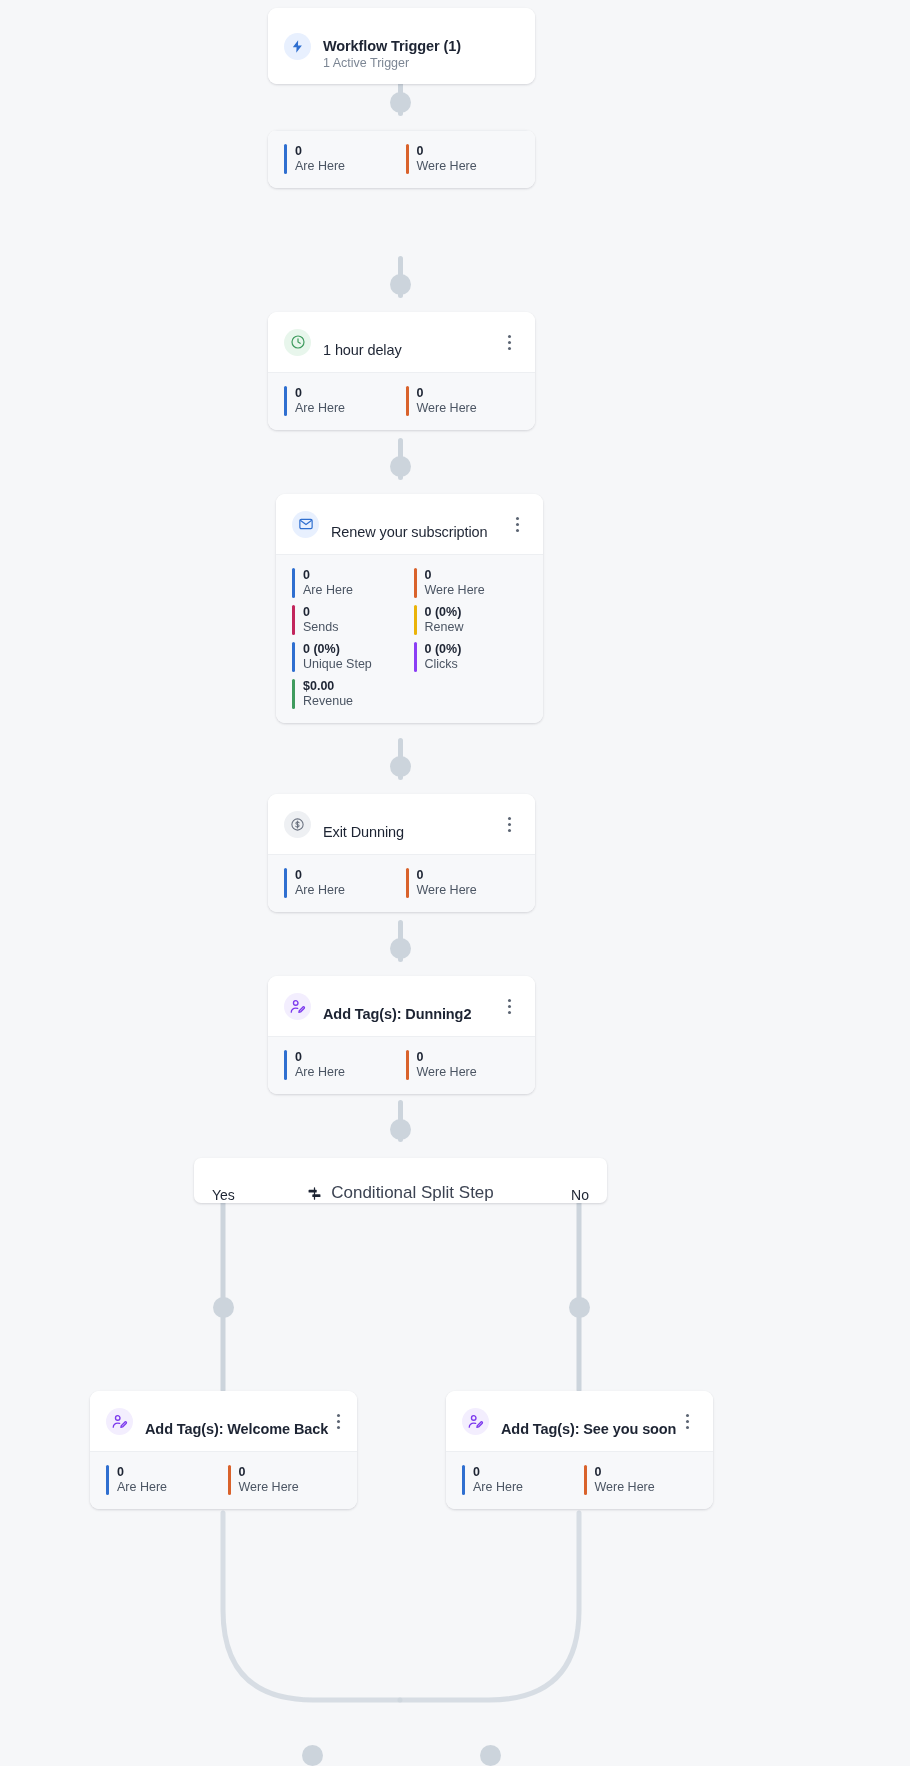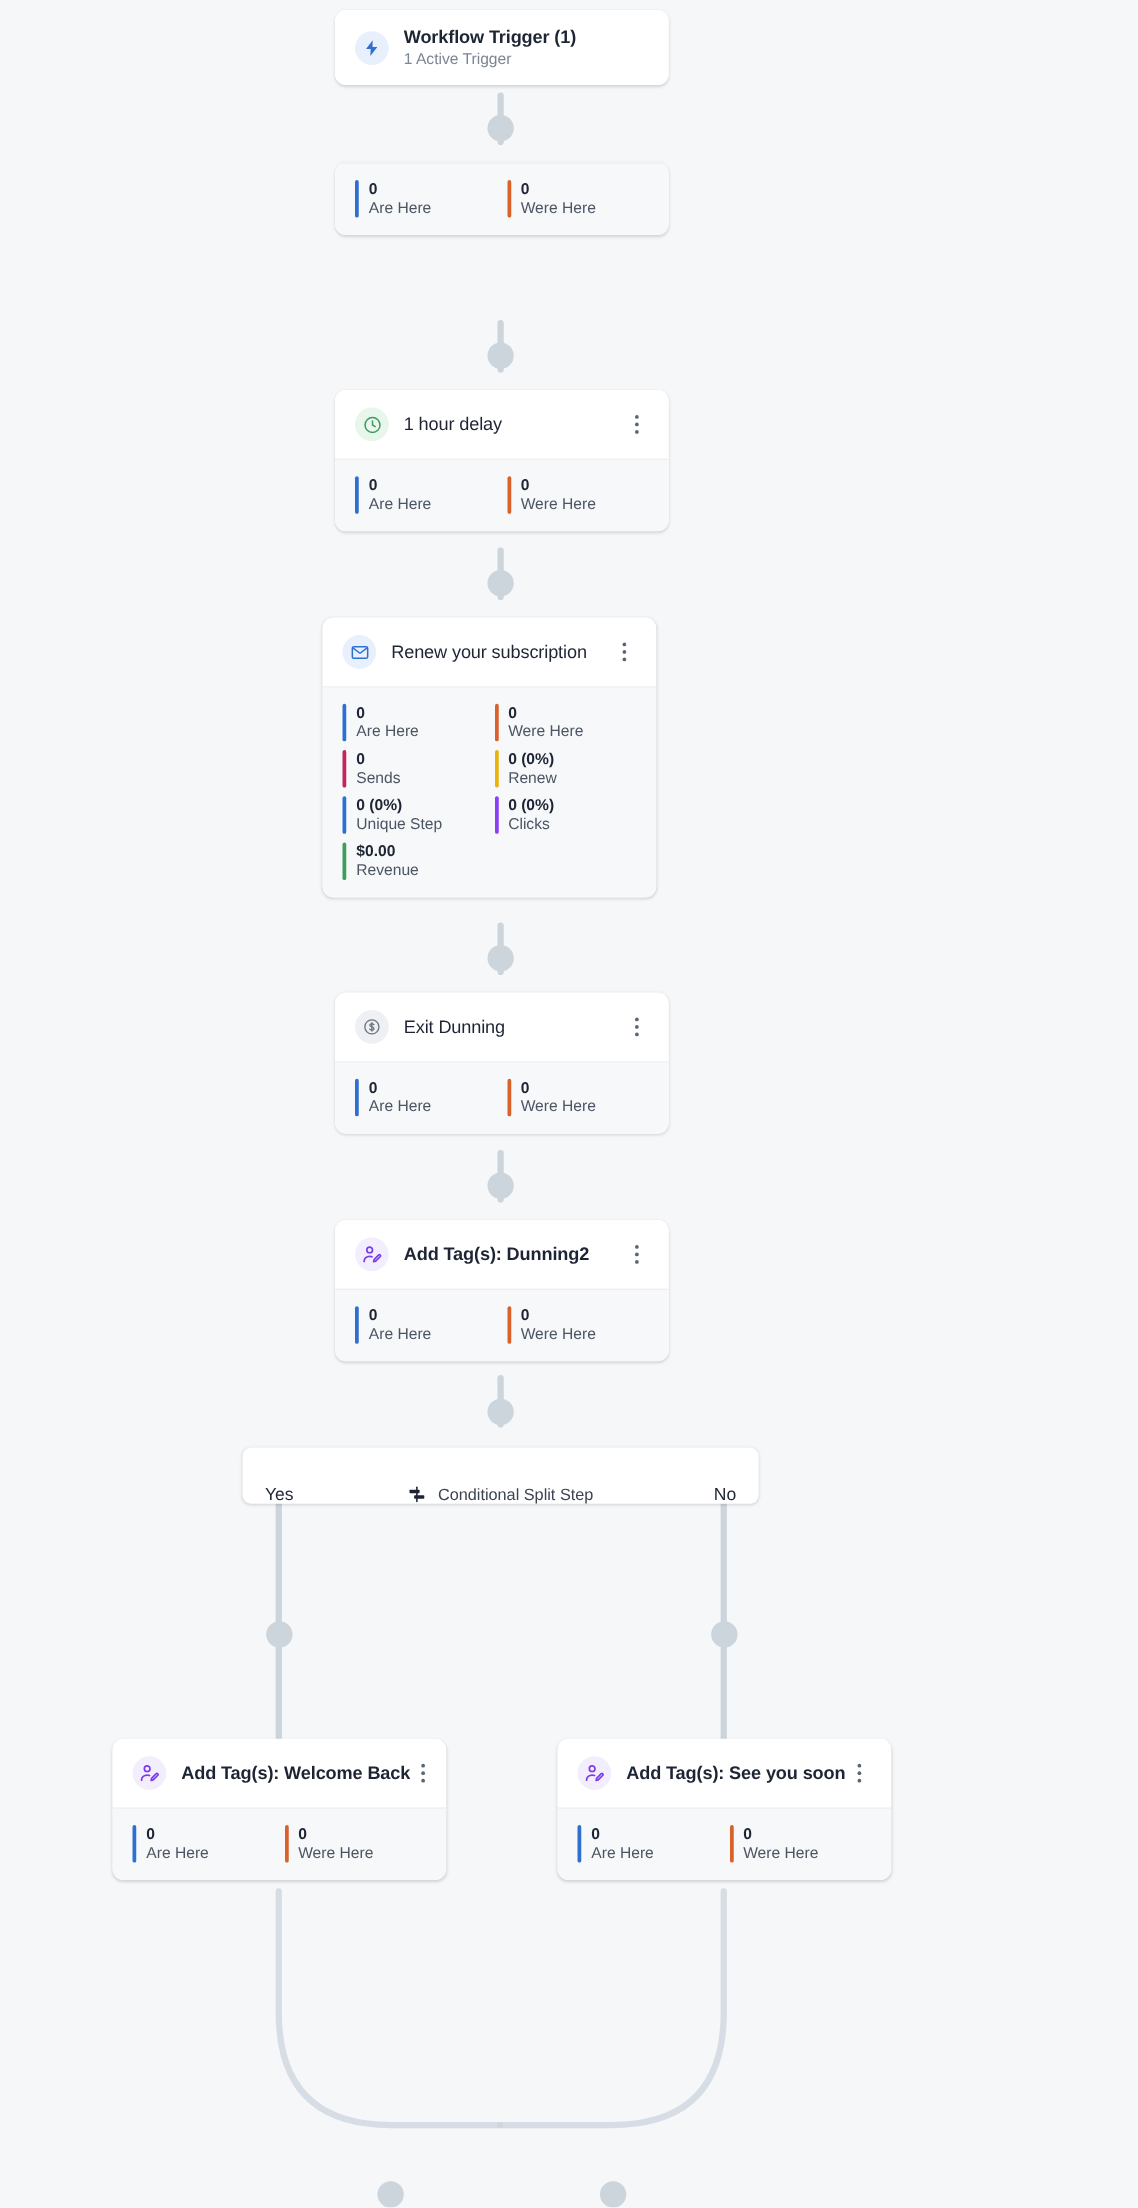--- a/index.html
+++ b/index.html
@@ -58,20 +58,21 @@
   .ic-green  { background: #e8f6ec; }
   .ic-gray   { background: #eef0f3; }
 
   .card-title {
     font-size: 14.5px;
     font-weight: bold;
     color: #1d2433;
     letter-spacing: -0.1px;
     flex: 1;
     white-space: nowrap;
+    margin-top: 16px;
   }
   .card-title.plain { font-weight: normal; }
   .card-sub {
     font-size: 12.5px;
     color: #7c8694;
     margin-top: 2px;
   }
   .head-text { flex: 1; min-width: 0; }
 
   .kebab {
@@ -116,21 +117,21 @@
     padding: 0 18px;
   }
   .split-side.right { text-align: right; }
   .split-mid {
     flex: 1;
     display: flex;
     align-items: center;
     justify-content: center;
     gap: 9px;
   }
-  .split-mid span { font-size: 13px; color: #3c4352; }
+  .split-mid span { font-size: 17px; color: #3c4352; }
 </style>
 </head>
 <body>
 
 <div id="canvas">
 
   <div class="conn-line" style="left:398px; top:74px;  height:42px;"></div>
   <div class="conn-dot" style="left:390px; top:92px;"></div>
 
   <div class="conn-line" style="left:398px; top:256px; height:42px;"></div>
@@ -218,21 +219,21 @@
       <div class="stat">
         <div class="stat-bar" style="background:#d9622b"></div>
         <div>
             <div class="stat-val">0</div>
              <div class="stat-lbl">Were Here</div>
           </div>
       </div>
     </div>
   </div>
 
-  <div class="card" style="left:258px; top:494px; width:267px;">
+  <div class="card" style="left:276px; top:494px; width:267px;">
     <div class="card-head">
       <div class="ic ic-blue">
         <svg width="16" height="16" viewBox="0 0 24 24" fill="none" stroke="#2f6fd0" stroke-width="1.8" stroke-linejoin="round">
           <rect x="2.8" y="5" width="18.4" height="14" rx="2"></rect>
             <path d="M3.4 6.5l8.6 6.4 8.6-6.4"></path>
         </svg>
       </div>
       <div class="card-title plain">Renew your subscription</div>
       <div class="kebab">
           <i></i>

